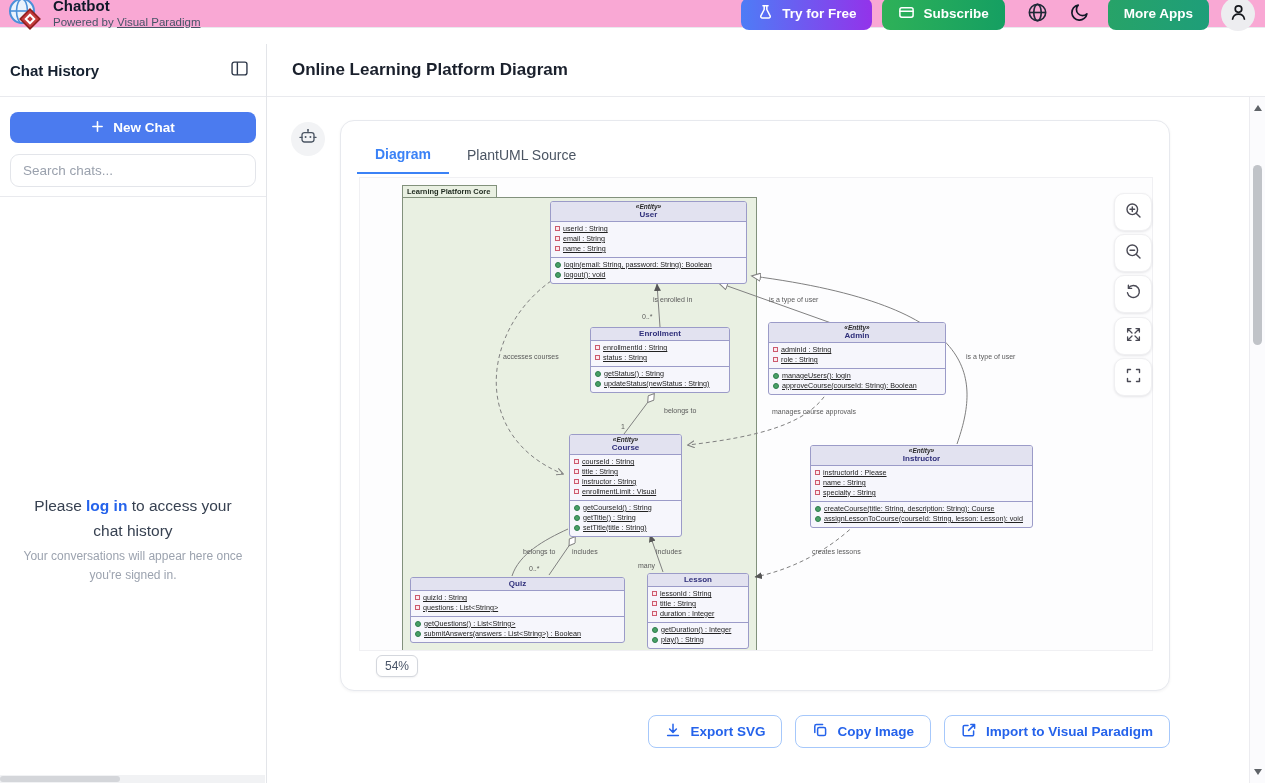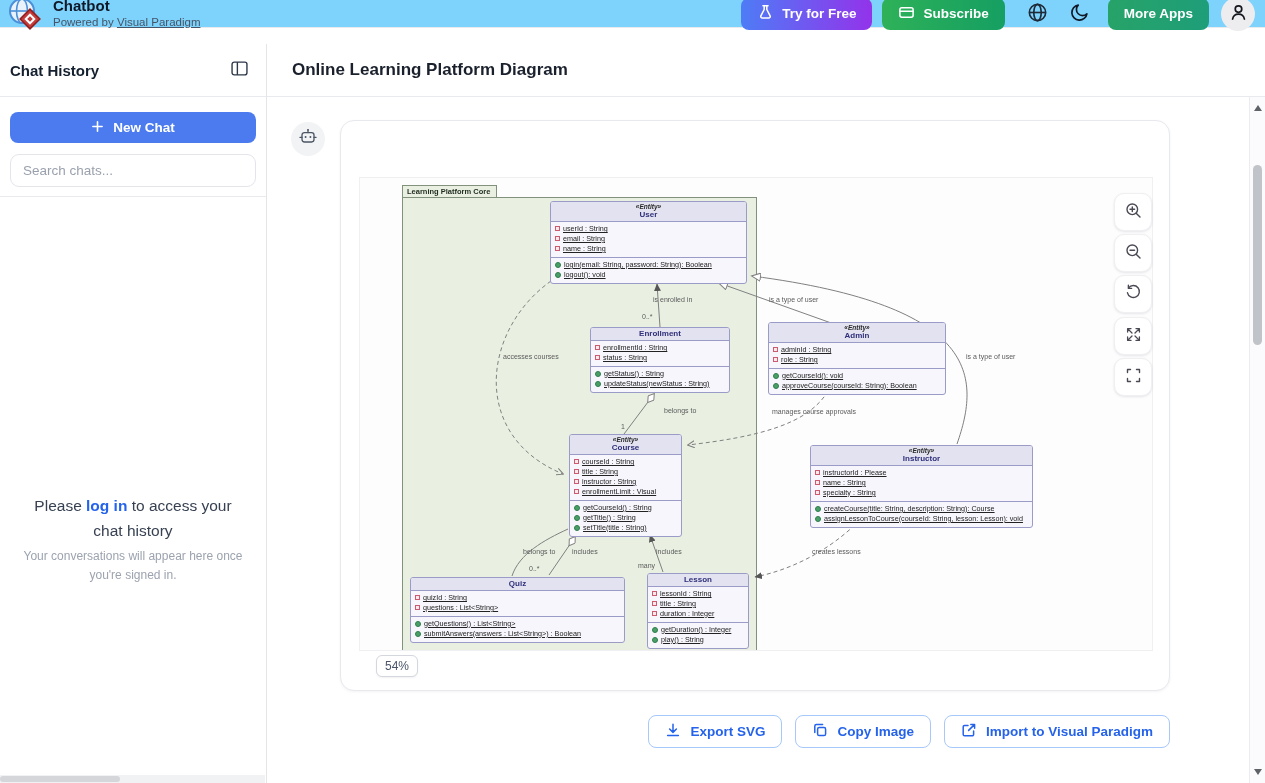--- a/index.html
+++ b/index.html
@@ -1,21 +1,21 @@
 <!DOCTYPE html>
 <html><head>
 <meta charset="utf-8">
 <style>
   * { margin:0; padding:0; box-sizing:border-box; }
   html,body { width:1265px; height:783px; overflow:hidden; background:#fff;
     font-family:"Liberation Sans", sans-serif; }
   .app { position:relative; width:1265px; height:783px; background:#fff; }
 
   
-  .topbar { position:absolute; top:0; left:0; right:0; height:28px; background:#7dd3fc;
+  .topbar { position:absolute; top:0; left:0; right:0; height:28px; background:#f9a8d4;
     border-bottom:1px solid #e9eaee; display:flex; align-items:center; padding:0 10px 0 8px; z-index:30; }
   .logo { width:34px; height:34px; flex:0 0 34px; position:relative; }
   .brand { margin-left:11px; line-height:1.1; }
   .brand-title { font-size:15px; font-weight:700; color:#101828; }
   .brand-sub { font-size:11.5px; color:#475467; margin-top:1px; }
   .brand-sub a { color:#475467; text-decoration:underline; cursor:pointer; }
   .tb-right { margin-left:auto; display:flex; align-items:center; }
   .pill { height:32px; border-radius:8px; border:none; display:flex; align-items:center; gap:8px;
     padding:0 16px; color:#fff; font-size:13.5px; font-weight:700; cursor:pointer;
     font-family:"Liberation Sans", sans-serif; }
@@ -210,20 +210,24 @@
               <circle cx="9" cy="1.8" r="0.9" fill="#4b5563" stroke="none"></circle>
               <rect x="3" y="4.6" width="12" height="9.4" rx="2.4"></rect>
               <circle cx="6.6" cy="9" r="0.95" fill="#4b5563" stroke="none"></circle>
               <circle cx="11.4" cy="9" r="0.95" fill="#4b5563" stroke="none"></circle>
               <line x1="1" y1="9.4" x2="3" y2="9.4"></line>
               <line x1="15" y1="9.4" x2="17" y2="9.4"></line>
             </svg></span>
       </div>
 
       <div class="card">
+        <nav class="tabs">
+          <button class="tab active">Diagram</button>
+          <button class="tab">PlantUML Source</button>
+        </nav>
 
         <div class="canvas">
 
           <div class="pkg">
             <div class="pkg-tab">Learning Platform Core</div>
             <div class="pkg-body"></div>
           </div>
 
           <svg class="edges" width="794" height="474" viewBox="0 0 794 474">
             <defs>
@@ -335,21 +339,21 @@
                   <span>adminId : String</span>
                 </div>
               <div class="urow">
                   <i class="sq"></i>
                   <span>role : String</span>
                 </div>
             </div>
             <div class="usect uops">
               <div class="urow">
                   <i class="ci"></i>
-                  <span>getCourseId(): void</span>
+                  <span>manageUsers(): login</span>
                 </div>
               <div class="urow">
                   <i class="ci"></i>
                   <span>approveCourse(courseId: String): Boolean</span>
                 </div>
             </div>
           </div>
 
           <div class="ucls" style="left:209px;top:256px;width:113px">
             <div class="uhead">

